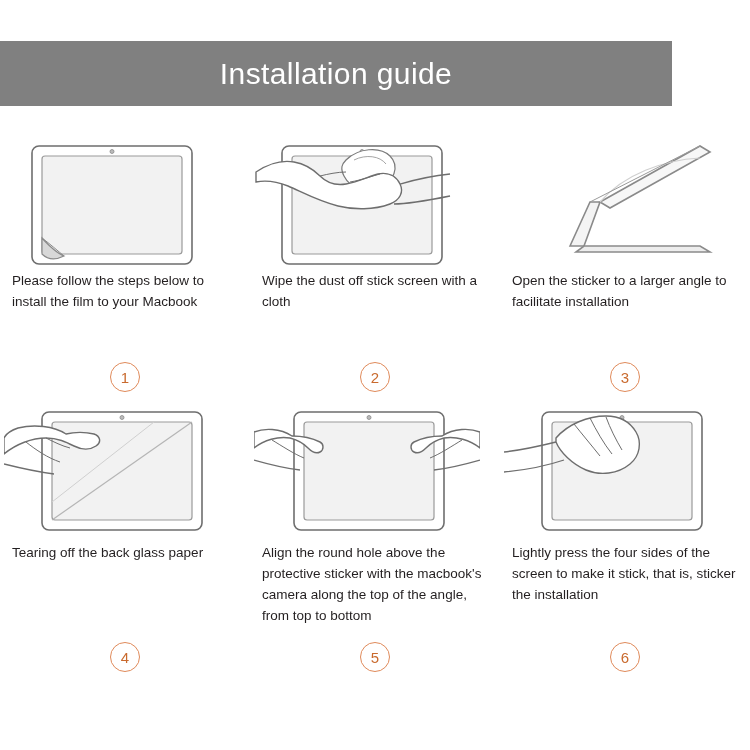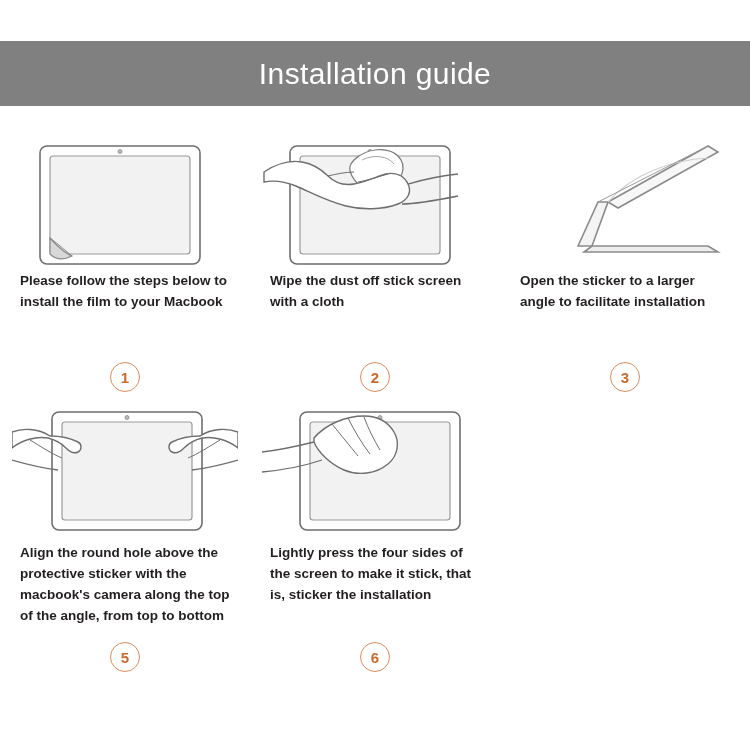--- a/index.html
+++ b/index.html
@@ -16,21 +16,21 @@
   .page {
     position: relative;
     width: 750px;
     height: 750px;
     background: #ffffff;
   }
   .header-band {
     position: absolute;
     left: 0;
     top: 41px;
-    width: 750px;
+    width: 672px;
     height: 65px;
     background: #808080;
     display: flex;
     align-items: center;
     justify-content: center;
   }
   .header-title {
     color: #ffffff;
     font-size: 30px;
     font-weight: normal;
@@ -40,22 +40,21 @@
     position: absolute;
     left: 0;
     top: 130px;
     width: 750px;
     display: flex;
     flex-wrap: wrap;
   }
   .cell {
     width: 250px;
     box-sizing: border-box;
-    padding: 0 12px;
-    font-weight: bold;
+    padding: 0 4px;
   }
   .cell .art {
     height: 140px;
     position: relative;
   }
   .cell .caption {
     font-size: 13.5px;
     color: #231f20;
     line-height: 21px;
     padding: 0 8px;
@@ -154,20 +153,48 @@
           <path d="M96 72 C120 44 160 30 196 28" fill="none" stroke="#cfcfcf" stroke-width="1.2"></path>
           <path d="M86 72 L196 16" fill="none" stroke="#9a9a9a" stroke-width="1"></path>
         </svg>
       </div>
       <div class="caption">Open the sticker to a larger angle to facilitate installation</div>
       <div class="numwrap">
         <div class="num">3</div>
       </div>
     </div>
 
+    <div class="cell">
+      <div class="art">
+        <svg width="226" height="140" viewBox="0 0 226 140">
+          <g fill="none" stroke="#6e6e6e" stroke-width="1.6">
+            <rect x="38" y="10" rx="7" ry="7" width="160" height="118"></rect>
+            <rect x="48" y="20" rx="3" ry="3" width="140" height="98" fill="#f2f2f2" stroke="#9a9a9a" stroke-width="1.2"></rect>
+            <circle cx="118" cy="15.5" r="2" fill="#bbb" stroke="#8a8a8a" stroke-width="0.8"></circle>
+          </g>
+
+          <path d="M48 118 L188 20" fill="none" stroke="#b5b5b5" stroke-width="1.2"></path>
+          <path d="M48 100 L150 20" fill="none" stroke="#d0d0d0" stroke-width="1"></path>
+
+          <g fill="#ffffff" stroke="#6e6e6e" stroke-width="1.4">
+            <path d="M0 52 C12 42 28 36 42 36 C54 36 62 40 70 44
+                     C78 48 86 48 92 44 C98 40 96 34 90 32
+                     C82 30 70 30 62 32
+                     C50 24 30 22 14 26 C8 28 2 32 0 36 Z"></path>
+            <path d="M42 36 C50 40 58 44 66 46" fill="none" stroke-width="1"></path>
+            <path d="M22 40 C32 48 44 56 56 60" fill="none" stroke-width="1"></path>
+          </g>
+          <path d="M0 62 C16 66 34 70 50 72" fill="none" stroke="#6e6e6e" stroke-width="1.3"></path>
+        </svg>
+      </div>
+      <div class="caption">Tearing off the back glass paper</div>
+      <div class="numwrap">
+        <div class="num">4</div>
+      </div>
+    </div>
 
     <div class="cell">
       <div class="art">
         <svg width="226" height="140" viewBox="0 0 226 140">
           <g fill="none" stroke="#6e6e6e" stroke-width="1.6">
             <rect x="40" y="10" rx="7" ry="7" width="150" height="118"></rect>
             <rect x="50" y="20" rx="3" ry="3" width="130" height="98" fill="#f2f2f2" stroke="#9a9a9a" stroke-width="1.2"></rect>
             <circle cx="115" cy="15.5" r="2" fill="#bbb" stroke="#8a8a8a" stroke-width="0.8"></circle>
           </g>
 

